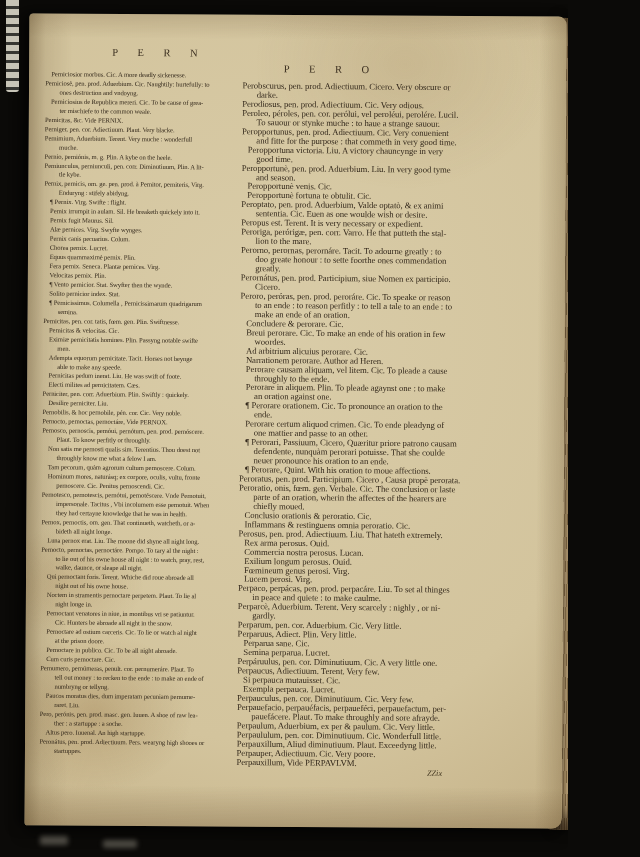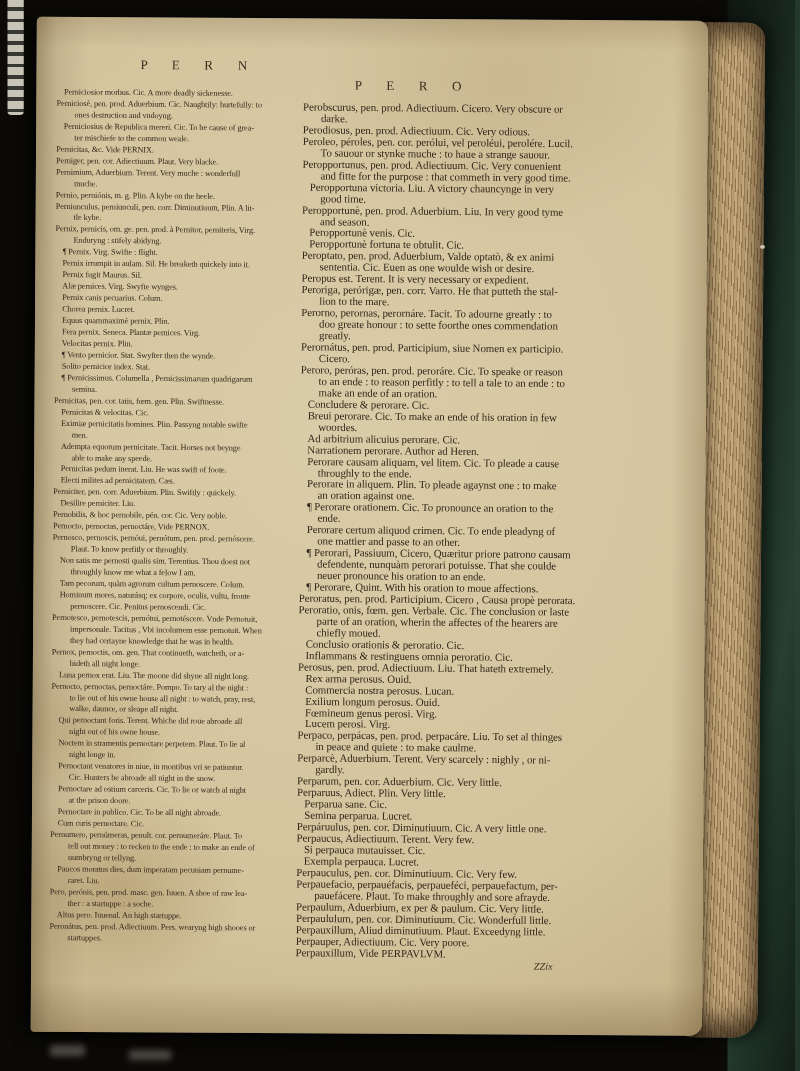--- a/index.html
+++ b/index.html
@@ -1,18 +1,18 @@
 <!DOCTYPE html>
 <html><head>
 <meta charset="utf-8">
 <style>
   html,body{margin:0;padding:0;}
   body{width:640px;height:857px;overflow:hidden;background:#0b0a08;position:relative;
        font-family:"Liberation Serif", serif;}
-  .stage{position:absolute;left:0;top:0;width:640px;height:857px;overflow:hidden;}
+  .stage{position:absolute;left:0;top:0;width:568px;height:857px;overflow:hidden;}
 
   
   .cover{position:absolute;left:582px;top:0;width:58px;height:857px;
          background:linear-gradient(100deg,#0e1611 0%,#1d2f24 35%,#27402f 65%,#121d16 100%);}
   .cover-edge{position:absolute;left:636px;top:0;width:4px;height:857px;background:#2c4434;opacity:.6;}
 
   
   .fore-edge{position:absolute;left:551px;top:18px;width:58px;height:812px;
              transform:rotate(0.45deg);border-radius:2px 14px 20px 4px;
              background:repeating-linear-gradient(92deg,#c6ab7e 0 1.5px,#9b7f55 1.5px 2.5px,#b99d70 2.5px 4.5px,#8f744c 4.5px 5px);

